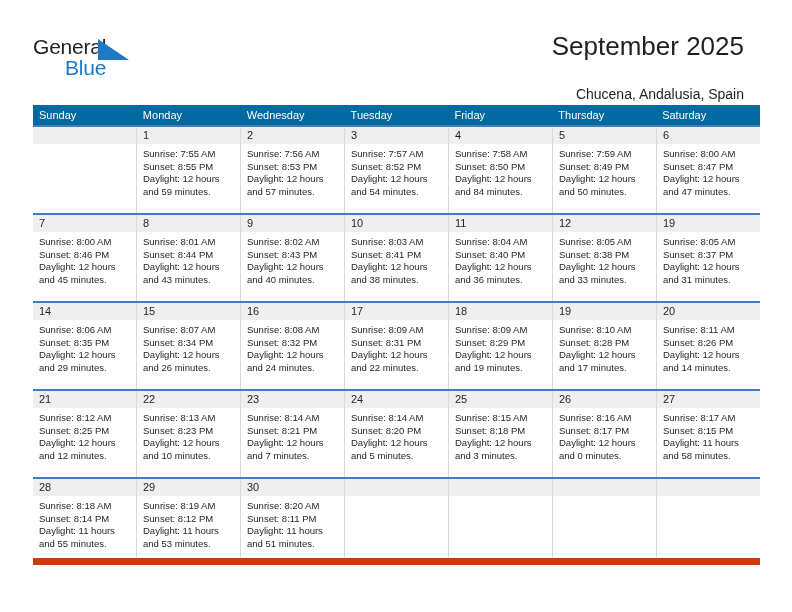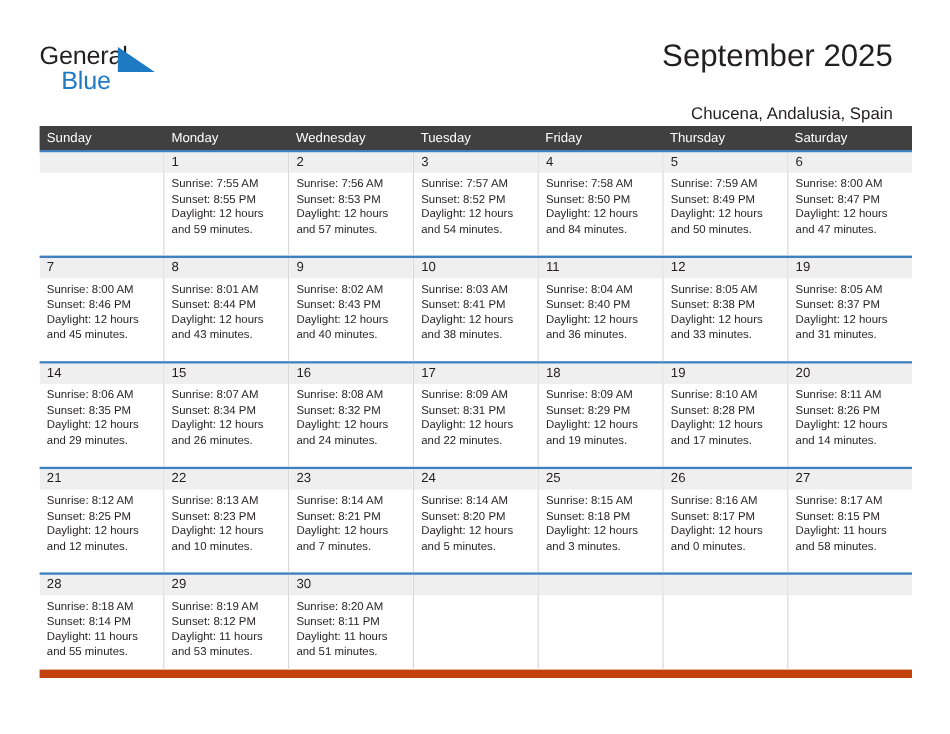--- a/index.html
+++ b/index.html
@@ -49,21 +49,21 @@
   }
   .brand-tri {
     position: absolute;
     left: 65px;
     top: 3px;
     width: 31px;
     height: 21px;
   }
   .brand-blue {
     position: absolute;
-    left: 18px;
+    left: 32px;
     top: 21px;
     font-size: 21px;
     letter-spacing: -0.2px;
     color: #1f7ac4;
     line-height: 22px;
   }
 
   .title-wrap {
     position: absolute;
     right: 48px;
@@ -88,21 +88,21 @@
   
   .calendar {
     position: absolute;
     left: 33px;
     top: 105px;
     width: 727px;
   }
 
   .dow-row {
     display: flex;
-    background: #404040;
+    background: #0369a1;
     height: 20px;
   }
   .dow {
     flex: 1 1 0;
     color: #ffffff;
     font-size: 11px;
     line-height: 20px;
     padding-left: 6px;
     box-sizing: border-box;
     white-space: nowrap;

